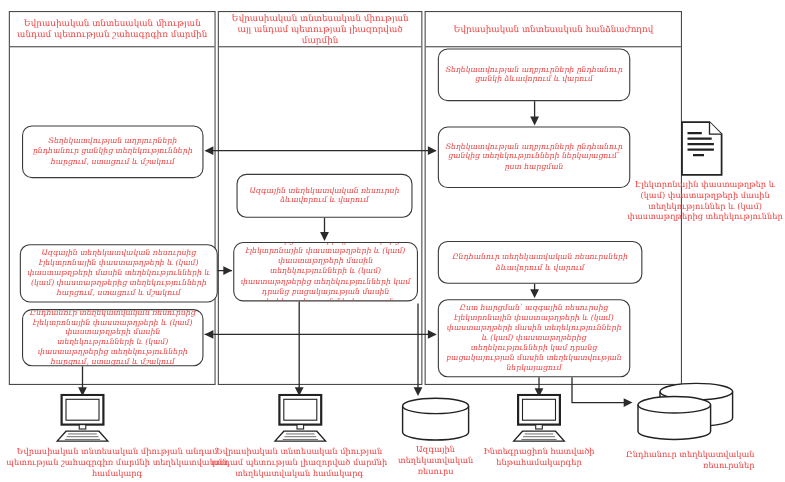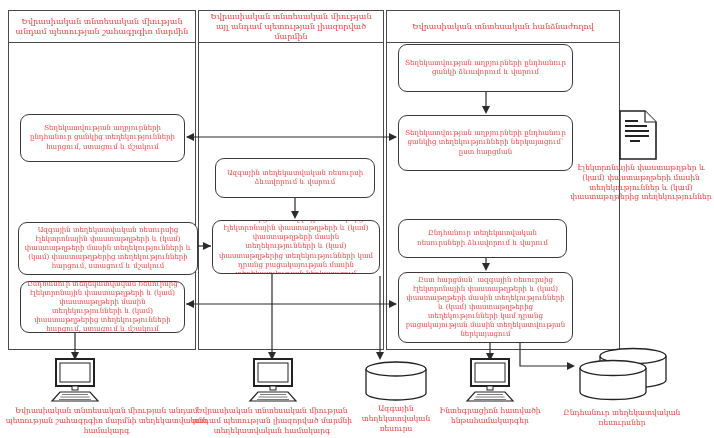--- a/index.html
+++ b/index.html
@@ -8,21 +8,21 @@
     font-family:"DejaVu Serif","DejaVu Sans",serif;color:#ef4444;
   }
   .lane{position:absolute;border:1px solid #4a4a4a;background:#fff;box-sizing:border-box;z-index:1;}
   .lane-header{
     height:32px;border-bottom:1px solid #4a4a4a;display:flex;align-items:center;justify-content:center;
     text-align:center;font-size:8px;line-height:1.25;padding:1px 6px;box-sizing:border-box;
   }
   .node{
     position:absolute;background:#fff;border:1px solid #3a3a3a;border-radius:9px;
     display:flex;align-items:center;justify-content:center;text-align:center;
-    font-size:7px;line-height:1.3;padding:2px 5px;box-sizing:border-box;z-index:3;overflow:hidden;
+    font-size:7px;line-height:1.3;padding:2px 5px;box-sizing:border-box;z-index:3;overflow:hidden;font-style:italic;
   }
   .icon{position:absolute;z-index:2;}
   .caption{
     position:absolute;text-align:center;font-size:7.5px;line-height:1.3;z-index:2;
   }
   #connectors{position:absolute;left:0;top:0;z-index:2;pointer-events:none;}
   #connectors line, #connectors polyline{stroke:#2b2b2b;stroke-width:1.2;fill:none;}
   #connectors polygon{fill:#2b2b2b;stroke:none;}
 </style>
 </head>
@@ -77,21 +77,21 @@
 
   <div class="node" style="left:20px;top:114px;width:165px;height:48px;">Տեղեկատվության աղբյուրների ընդհանուր ցանկից տեղեկությունների հարցում, ստացում և մշակում</div>
   <div class="node" style="left:18px;top:222px;width:180px;height:53px;">Ազգային տեղեկատվական ռեսուրսից էլեկտրոնային փաստաթղթերի և (կամ) փաստաթղթերի մասին տեղեկությունների և (կամ) փաստաթղթերից տեղեկությունների հարցում, ստացում և մշակում</div>
   <div class="node" style="left:20px;top:281px;width:165px;height:52px;">Ընդհանուր տեղեկատվական ռեսուրսից էլեկտրոնային փաստաթղթերի և (կամ) փաստաթղթերի մասին տեղեկությունների և (կամ) փաստաթղթերից տեղեկությունների հարցում, ստացում և մշակում</div>
 
   <div class="node" style="left:215px;top:158px;width:160px;height:40px;">Ազգային տեղեկատվական ռեսուրսի ձևավորում և վարում</div>
   <div class="node" style="left:212px;top:220px;width:168px;height:54px;">Ըստ հարցման՝ ազգային ռեսուրսից էլեկտրոնային փաստաթղթերի և (կամ) փաստաթղթերի մասին տեղեկությունների և (կամ) փաստաթղթերից տեղեկությունների կամ դրանց բացակայության մասին տեղեկատվության ներկայացում</div>
 
   <div class="node" style="left:398px;top:44px;width:175px;height:48px;">Տեղեկատվության աղբյուրների ընդհանուր ցանկի ձևավորում և վարում</div>
   <div class="node" style="left:398px;top:115px;width:175px;height:56px;">Տեղեկատվության աղբյուրների ընդհանուր ցանկից տեղեկությունների ներկայացում՝ ըստ հարցման</div>
-  <div class="node" style="left:398px;top:219px;width:169px;height:39px;">Ընդհանուր տեղեկատվական ռեսուրսների ձևավորում և վարում</div>
+  <div class="node" style="left:398px;top:219px;width:186px;height:39px;">Ընդհանուր տեղեկատվական ռեսուրսների ձևավորում և վարում</div>
   <div class="node" style="left:398px;top:272px;width:175px;height:71px;">Ըստ հարցման՝ ազգային ռեսուրսից էլեկտրոնային փաստաթղթերի և (կամ) փաստաթղթերի մասին տեղեկությունների և (կամ) փաստաթղթերից տեղեկությունների կամ դրանց բացակայության մասին տեղեկատվության ներկայացում</div>
 
   <div class="icon" style="left:615px;top:110px;">
     <svg width="44" height="50" viewBox="0 0 44 50">
       <path d="M5,1 H30 L41,12 V49 H5 Z" fill="#fff" stroke="#222" stroke-width="1.6"></path>
       <path d="M30,1 V12 H41" fill="#fff" stroke="#222" stroke-width="1.2"></path>
       <path d="M10,11 h13 M10,16 h22 M10,21 h24 M10,26 h24 M15,31 h10" stroke="#222" stroke-width="2" fill="none"></path>
     </svg>
   </div>
   <div class="caption" style="left:570px;top:163px;width:142px;">Էլեկտրոնային փաստաթղթեր և (կամ) փաստաթղթերի մասին տեղեկություններ և (կամ) փաստաթղթերից տեղեկություններ</div>
@@ -142,15 +142,15 @@
       <path d="M2,10 v24 a33,7.5 0 0 0 66,0 V10" fill="#fff" stroke="#222" stroke-width="1.3"></path>
       <ellipse cx="35" cy="10" rx="33" ry="7.5" fill="#fff" stroke="#222" stroke-width="1.3"></ellipse>
     </svg>
   </div>
   <div class="icon" style="left:578px;top:358px;">
     <svg width="70" height="44" viewBox="0 0 70 44">
       <path d="M2,10 v24 a33,7.5 0 0 0 66,0 V10" fill="#fff" stroke="#222" stroke-width="1.3"></path>
       <ellipse cx="35" cy="10" rx="33" ry="7.5" fill="#fff" stroke="#222" stroke-width="1.3"></ellipse>
     </svg>
   </div>
-  <div class="caption" style="left:558px;top:408px;width:128px;">Ընդհանուր տեղեկատվական ռեսուրսներ</div>
+  <div class="caption" style="left:558px;top:408px;width:128px;text-align:right;">Ընդհանուր տեղեկատվական ռեսուրսներ</div>
 
 </div>
 
 </body></html>

